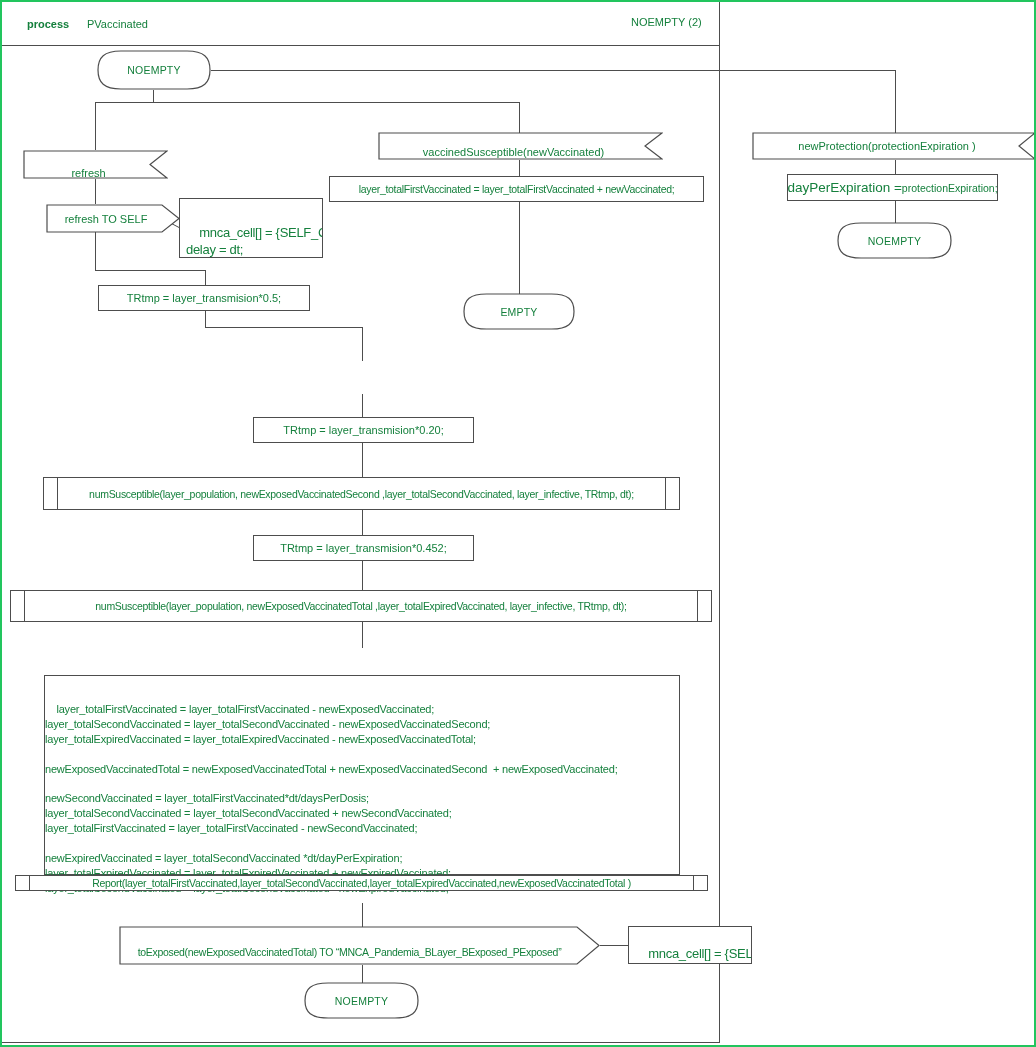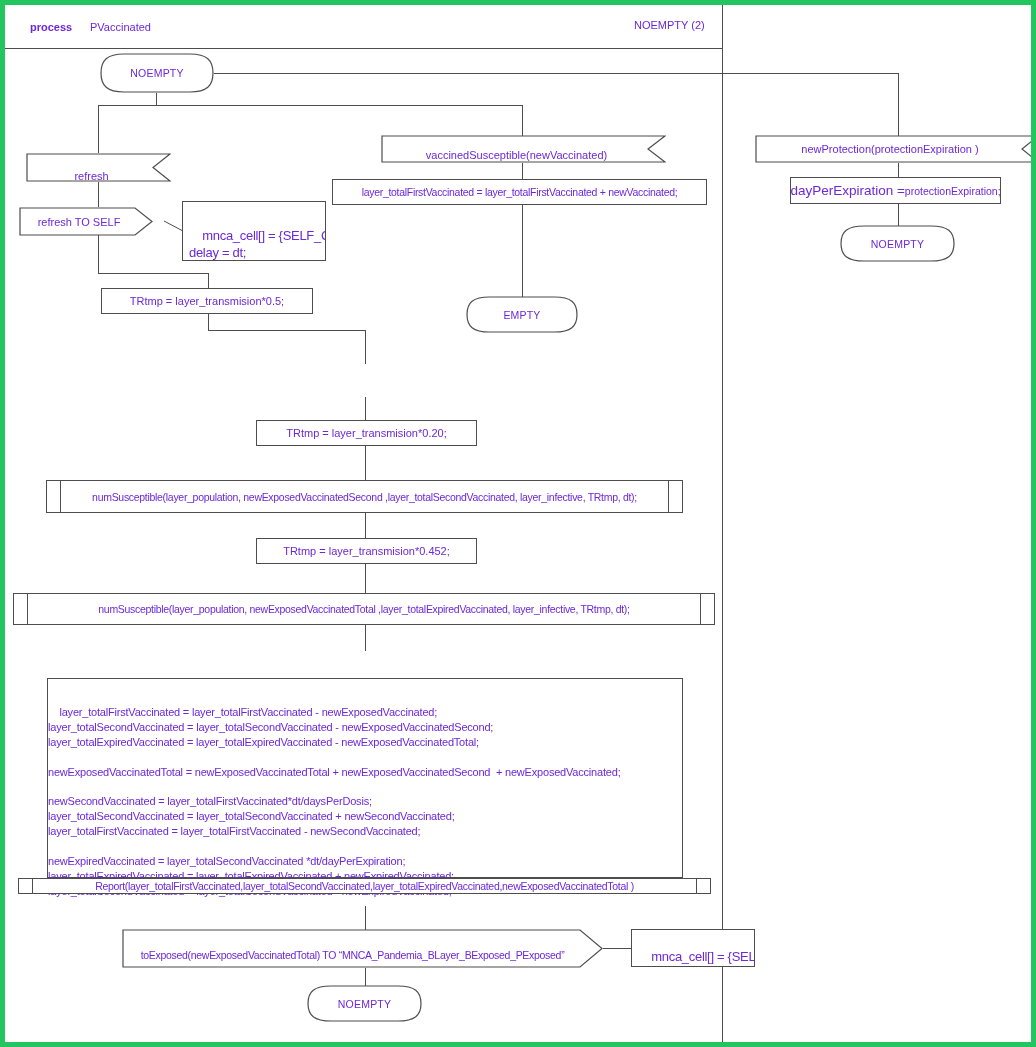--- a/index.html
+++ b/index.html
@@ -1,19 +1,19 @@
 <!DOCTYPE html>
 <html><head>
 <meta charset="utf-8">
 <style>
   html,body { margin:0; padding:0; background:#e9e9e9; }
   #canvas {
     position:relative; width:1036px; height:1047px;
-    background:#ffffff; border:5px solid #22c55e; box-sizing:border-box;
-    font-family:"Liberation Sans", sans-serif; color:#6d28d9;
+    background:#ffffff; border:2px solid #22c55e; box-sizing:border-box;
+    font-family:"Liberation Sans", sans-serif; color:#15803d;
     overflow:hidden;
   }
   
   .cl { position:absolute; background:#4d4d4d; }
   .cl.h { height:1px; }
   .cl.v { width:1px; }
 
   
   .shape {
     position:absolute; display:flex; align-items:center; justify-content:center;
@@ -110,21 +110,21 @@
     <span class="lbl-t">NOEMPTY</span>
   </div>
 
   <div class="shape" style="left:21px; top:148px; width:145px; height:46px;">
       <svg width="145" height="29" class="outline">
         <polygon points="1,1 144,1 127,14.5 144,28 1,28" fill="#ffffff" stroke="#4d4d4d" stroke-width="1.2"></polygon>
       </svg>
     <span class="lbl" style="padding-right:14px;">refresh</span>
   </div>
 
-  <div class="shape" style="left:14px; top:202px; width:134px; height:29px;">
+  <div class="shape" style="left:44px; top:202px; width:134px; height:29px;">
       <svg width="134" height="29" class="outline">
         <polygon points="1,1 116,1 133,14.5 116,28 1,28" fill="#ffffff" stroke="#4d4d4d" stroke-width="1.2"></polygon>
       </svg>
     <span class="lbl" style="padding-right:14px;">refresh TO SELF</span>
   </div>
 
   <div class="note" style="left:177px; top:196px; width:144px; height:60px;">
     <span>mnca_cell[] = {SELF_CELL};
 delay = dt;
 priority = 0;</span>

